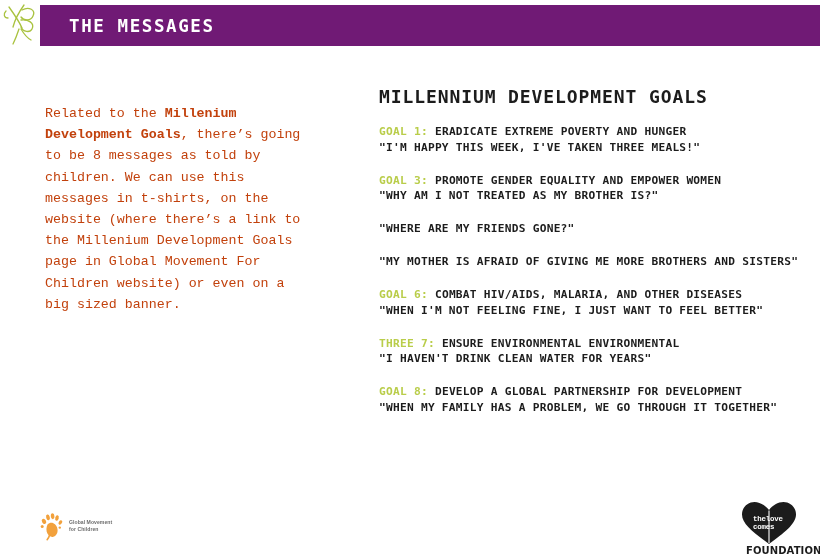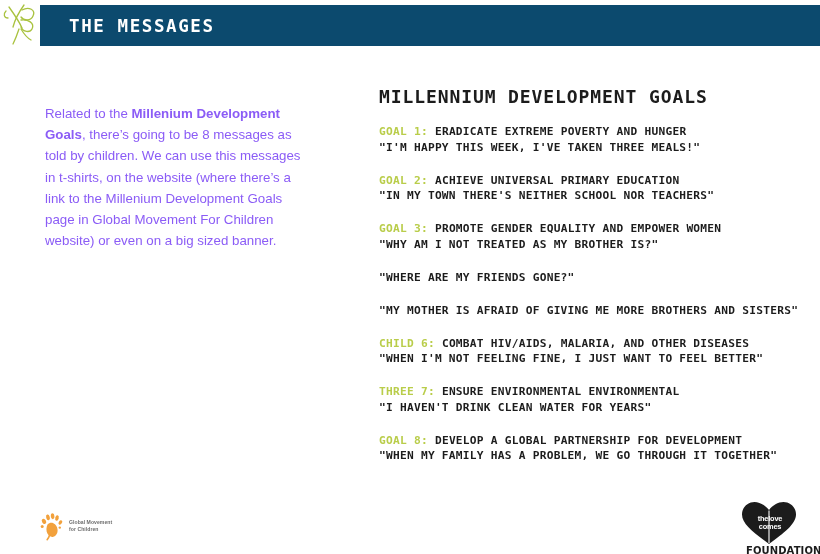--- a/index.html
+++ b/index.html
@@ -25,43 +25,43 @@
     height: 46px;
   }
 
   
   .header-bar {
     position: absolute;
     left: 40px;
     top: 5px;
     width: 780px;
     height: 41px;
-    background: #0c4a6e;
+    background: #701a75;
   }
   .header-title {
     position: absolute;
     left: 29px;
     top: 11px;
     color: #ffffff;
     font-family: "DejaVu Sans Mono", "Liberation Mono", monospace;
     font-size: 17.5px;
     font-weight: bold;
     letter-spacing: 1.6px;
   }
 
   
   .intro {
     position: absolute;
     left: 45px;
     top: 103px;
     width: 262px;
-    font-family: Liberation Sans, sans-serif;
+    font-family: Liberation Mono, monospace;
     font-size: 13.3px;
     line-height: 21.2px;
-    color: #8b5cf6;
+    color: #c2410c;
     text-align: left;
   }
   .intro b { font-weight: bold; }
 
   
   .goals-panel {
     position: absolute;
     left: 379px;
     top: 86px;
     width: 430px;
@@ -141,23 +141,22 @@
     left: 0;
     top: 0;
     width: 58px;
     height: 45px;
   }
   .love-words {
     position: absolute;
     left: 13px;
     top: 15px;
     width: 34px;
-    text-align: center;
     color: #ffffff;
-    font-family: Liberation Sans, sans-serif;
+    font-family: Liberation Mono, monospace;
     font-size: 7.4px;
     font-weight: bold;
     line-height: 8.2px;
     letter-spacing: -0.2px;
   }
   .love-foundation {
     position: absolute;
     left: 6px;
     top: 45px;
     font-family: "DejaVu Sans", sans-serif;
@@ -197,47 +196,40 @@
   <div class="goals-heading">MILLENNIUM DEVELOPMENT GOALS</div>
 
   <div class="goal-block">
     <div class="goal-title-line">
       <span class="goal-label">GOAL 1:</span>
       <span>ERADICATE EXTREME POVERTY AND HUNGER</span>
     </div>
     <div class="goal-quote-line">"I'M HAPPY THIS WEEK, I'VE TAKEN THREE MEALS!"</div>
   </div>
 
-  <div class="goal-block">
-    <div class="goal-title-line">
-      <span class="goal-label">GOAL 2:</span>
-      <span>ACHIEVE UNIVERSAL PRIMARY EDUCATION</span>
-    </div>
-    <div class="goal-quote-line">"IN MY TOWN THERE'S NEITHER SCHOOL NOR TEACHERS"</div>
-  </div>
 
   <div class="goal-block">
     <div class="goal-title-line">
       <span class="goal-label">GOAL 3:</span>
       <span>PROMOTE GENDER EQUALITY AND EMPOWER WOMEN</span>
     </div>
     <div class="goal-quote-line">"WHY AM I NOT TREATED AS MY BROTHER IS?"</div>
   </div>
 
   <div class="goal-block">
     <div class="goal-quote-line">"WHERE ARE MY FRIENDS GONE?"</div>
   </div>
 
   <div class="goal-block">
     <div class="goal-quote-line">"MY MOTHER IS AFRAID OF GIVING ME MORE BROTHERS AND SISTERS"</div>
   </div>
 
   <div class="goal-block">
     <div class="goal-title-line">
-      <span class="goal-label">CHILD 6:</span>
+      <span class="goal-label">GOAL 6:</span>
       <span>COMBAT HIV/AIDS, MALARIA, AND OTHER DISEASES</span>
     </div>
     <div class="goal-quote-line">"WHEN I'M NOT FEELING FINE, I JUST WANT TO FEEL BETTER"</div>
   </div>
 
   <div class="goal-block">
     <div class="goal-title-line">
       <span class="goal-label">THREE 7:</span>
       <span>ENSURE ENVIRONMENTAL ENVIRONMENTAL</span>
     </div>

